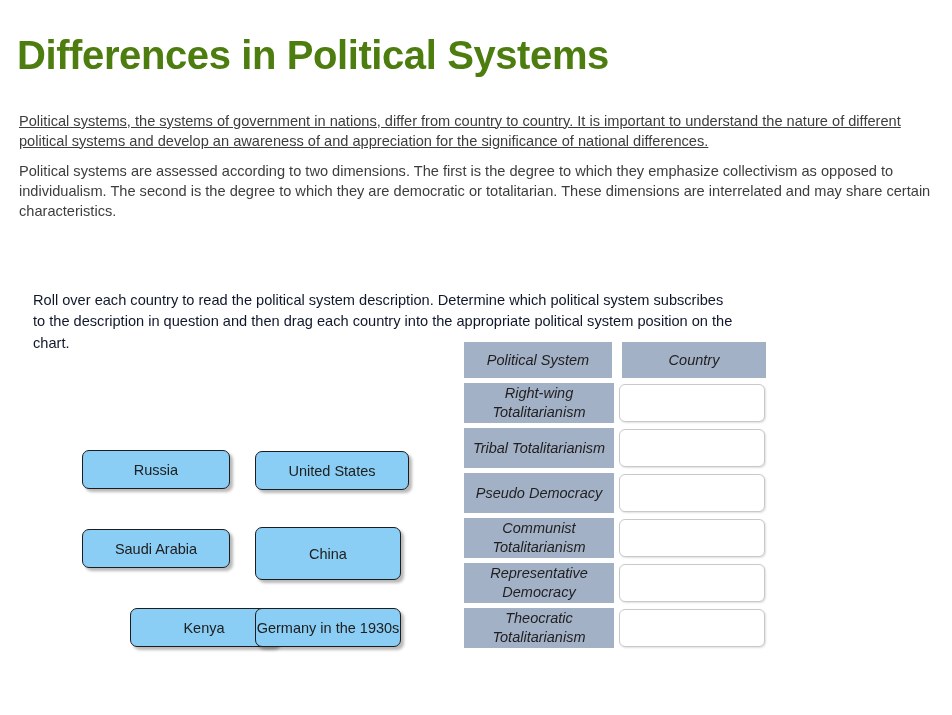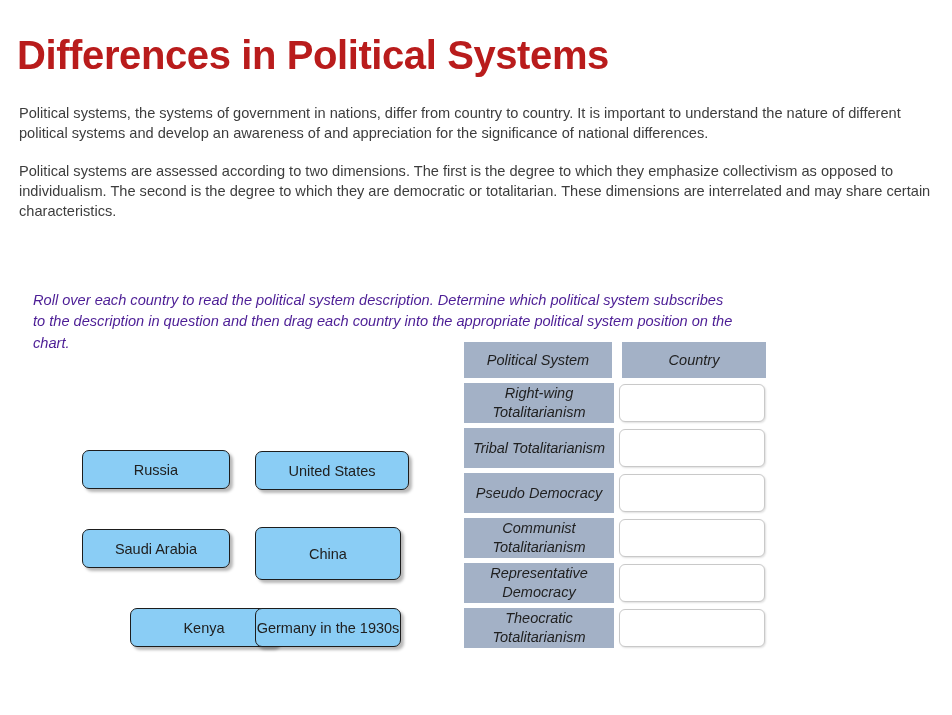--- a/index.html
+++ b/index.html
@@ -17,47 +17,46 @@
   }
 
   
   .page-title {
     position: absolute;
     left: 17px;
     top: 2px;
     font-size: 40px;
     line-height: 52px;
     font-weight: bold;
-    color: #b91c1c;
+    color: #4d7c0f;
     letter-spacing: -0.4px;
     white-space: nowrap;
   }
 
   
   .intro {
     position: absolute;
     left: 19px;
     width: 926px;
     font-size: 14.6px;
     line-height: 20px;
     color: #3d3d3d;
   }
-  #para-1 { top: 88px; }
+  #para-1 { top: 96px; text-decoration: underline; }
   #para-2 { top: 146px; }
 
   
   .instructions {
     position: absolute;
     left: 33px;
     top: 275px;
     width: 700px;
     font-size: 14.6px;
     line-height: 21.5px;
-    font-style: italic;
-    color: #4c1d95;
+    color: #0f172a;
   }
 
   
   .country-tile {
     position: absolute;
     box-sizing: border-box;
     background: #8ACDF5;
     border: 1.4px solid #1d1d1d;
     border-radius: 7px;
     box-shadow: 3px 3px 3px rgba(0,0,0,0.28);

